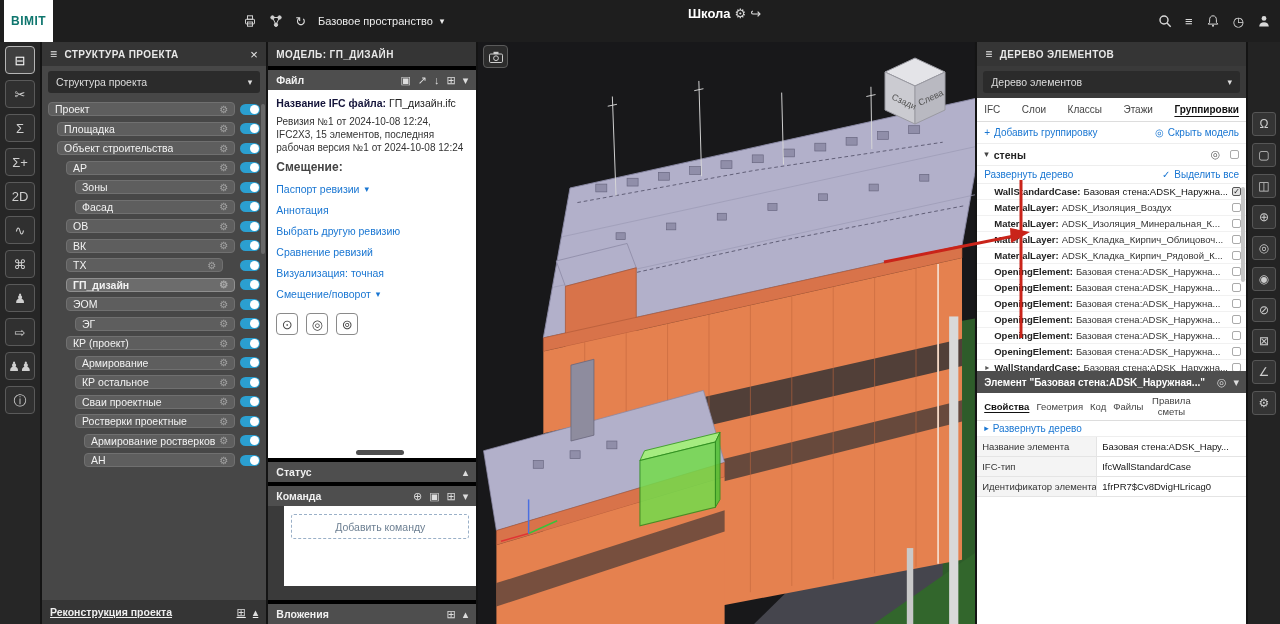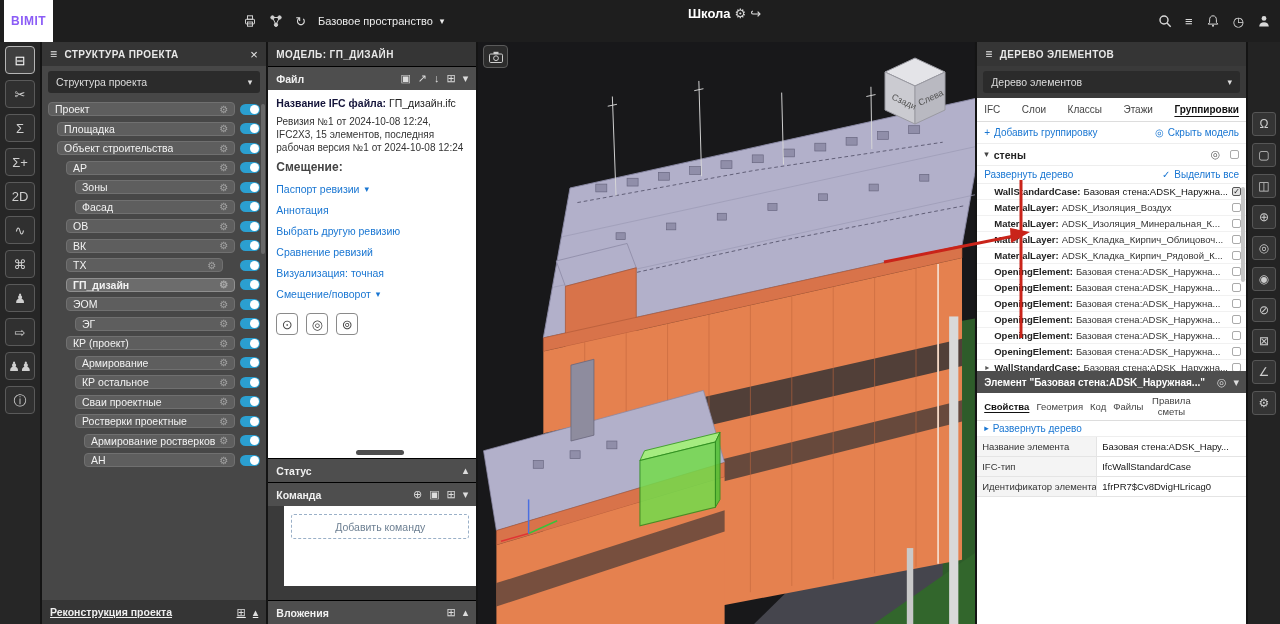--- a/index.html
+++ b/index.html
@@ -1,21 +1,21 @@
 <!DOCTYPE html>
 <html><head>
 <meta charset="utf-8">
 <style>
   *{margin:0;padding:0;box-sizing:border-box;}
   html,body{width:1280px;height:624px;overflow:hidden;background:#141414;font-family:"Liberation Sans",sans-serif;}
   .app{position:relative;width:1280px;height:624px;display:flex;flex-direction:column;}
 
   
   .topbar{flex:0 0 26px;background:#1e1e1e;display:flex;align-items:center;position:relative;z-index:5;}
-  .logo{background:#fff;color:#8b5cf6;font-weight:bold;font-size:12px;padding:14px 7px;margin-left:4px;letter-spacing:.5px;}
+  .logo{background:#fff;color:#0f766e;font-weight:bold;font-size:12px;padding:14px 7px;margin-left:4px;letter-spacing:.5px;}
   .tb-left{display:flex;align-items:center;gap:12px;margin-left:190px;}
   .tbi{display:flex;align-items:center;justify-content:center;cursor:pointer;}
   .tbi.glyph{color:#d8d8d8;font-size:13px;line-height:1;}
   .ws-label{font-size:11px;color:#ececec;display:flex;gap:7px;align-items:center;cursor:pointer;}
   .caret{font-size:9px;line-height:1;}
   .tb-center{position:absolute;left:688px;top:0;height:26px;display:flex;align-items:center;gap:4px;}
   .proj-title{color:#fff;font-size:13px;font-weight:bold;}
   .tb-right{margin-left:auto;display:flex;align-items:center;gap:13px;padding-right:9px;}
 
   
@@ -26,21 +26,21 @@
   .tool{width:30px;height:28px;border:1px solid #5a5a5a;border-radius:4px;background:#303030;color:#cfcfcf;display:flex;align-items:center;justify-content:center;font-size:13px;cursor:pointer;flex:0 0 28px;}
   .tool.active{border-color:#b5b5b5;background:#3f3f3f;color:#fff;}
   .tool-glyph{line-height:1;}
 
   
   .bar-title{flex:0 0 24px;background:#353535;color:#e8e8e8;font-size:10px;font-weight:bold;letter-spacing:.4px;display:flex;align-items:center;padding:0 8px;gap:7px;}
   .bar-title .close{margin-left:auto;font-size:13px;cursor:pointer;font-weight:normal;}
   .hamb{font-size:12px;font-weight:normal;cursor:pointer;}
   .selectbar{margin:5px 6px;flex:0 0 22px;height:22px;background:#2b2b2b;border-radius:3px;color:#ddd;font-size:10.5px;display:flex;align-items:center;padding:0 8px;cursor:pointer;}
   .selectbar .caret{margin-left:auto;}
-  .sec-head{flex:0 0 24px;background:#4e4e4e;color:#f0f0f0;font-size:10.5px;font-weight:bold;display:flex;align-items:center;padding:0 8px;gap:5px;border-top:1px solid #000000;}
+  .sec-head{flex:0 0 24px;background:#4e4e4e;color:#f0f0f0;font-size:10.5px;font-weight:bold;display:flex;align-items:center;padding:0 8px;gap:5px;border-top:4px solid #000000;}
   .sec-icons{margin-left:auto;display:flex;gap:7px;align-items:center;}
   .hicon{font-size:11px;color:#ddd;font-weight:normal;cursor:pointer;line-height:1;}
 
   
   .structure{flex:0 0 216px;background:#474747;display:flex;flex-direction:column;min-height:0;}
   .s-tree-wrap{flex:1;position:relative;overflow:hidden;padding:4px 6px 0 6px;}
   .s-row{display:flex;align-items:center;margin-bottom:5.5px;}
   .pill{flex:1;height:14px;background:#5e5e5e;border:1px solid #707070;border-radius:4px;color:#f2f2f2;font-size:10.5px;display:flex;align-items:center;padding:0 6px;gap:4px;min-width:0;cursor:pointer;}
   .pill-label{white-space:nowrap;overflow:hidden;text-overflow:ellipsis;}
   .pill-gear{margin-left:auto;opacity:.45;font-size:10px;}

